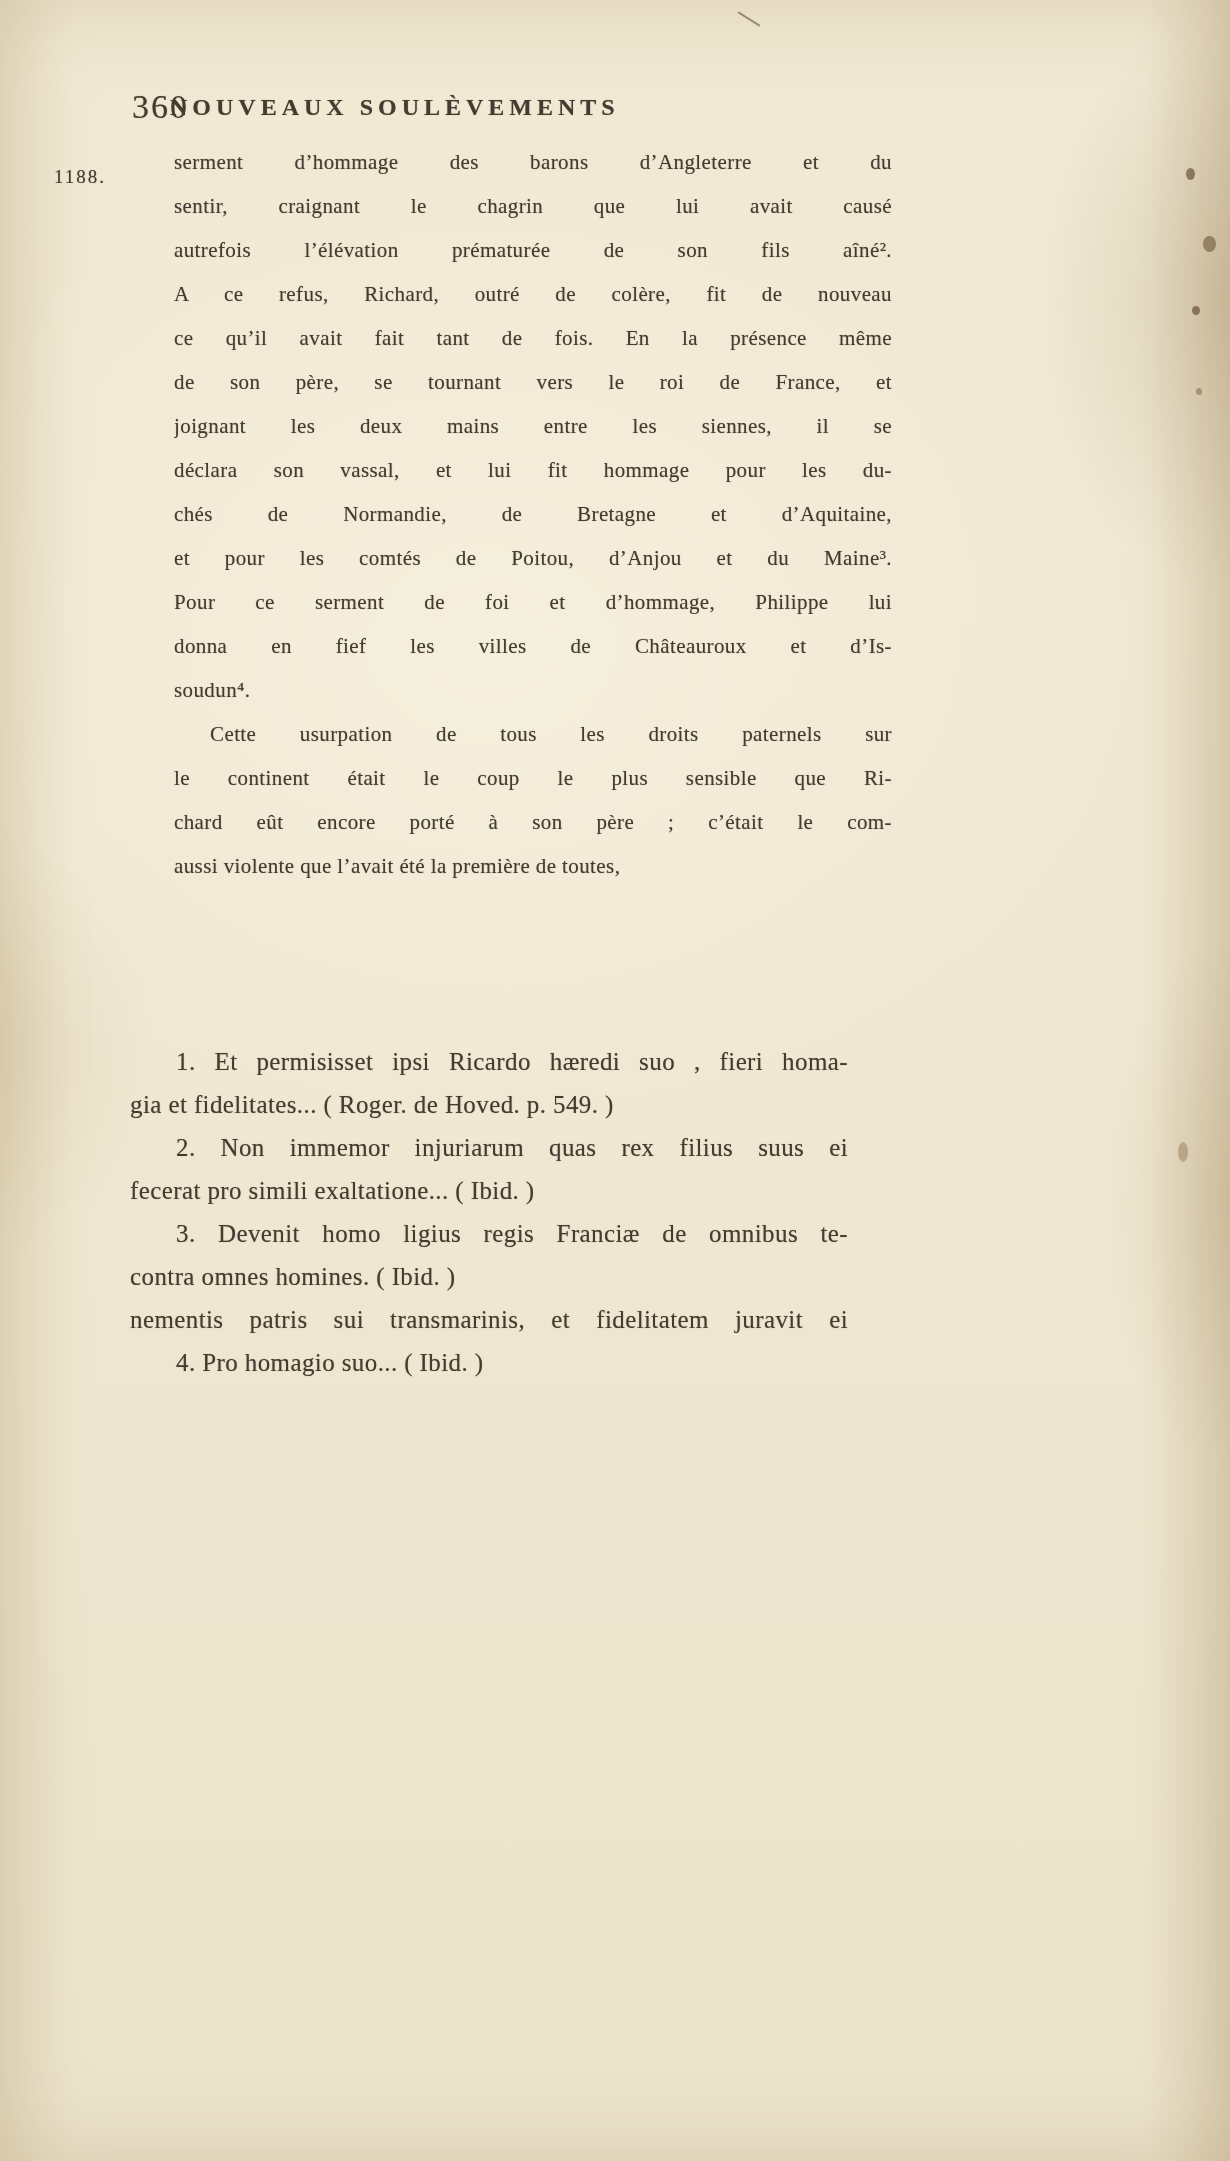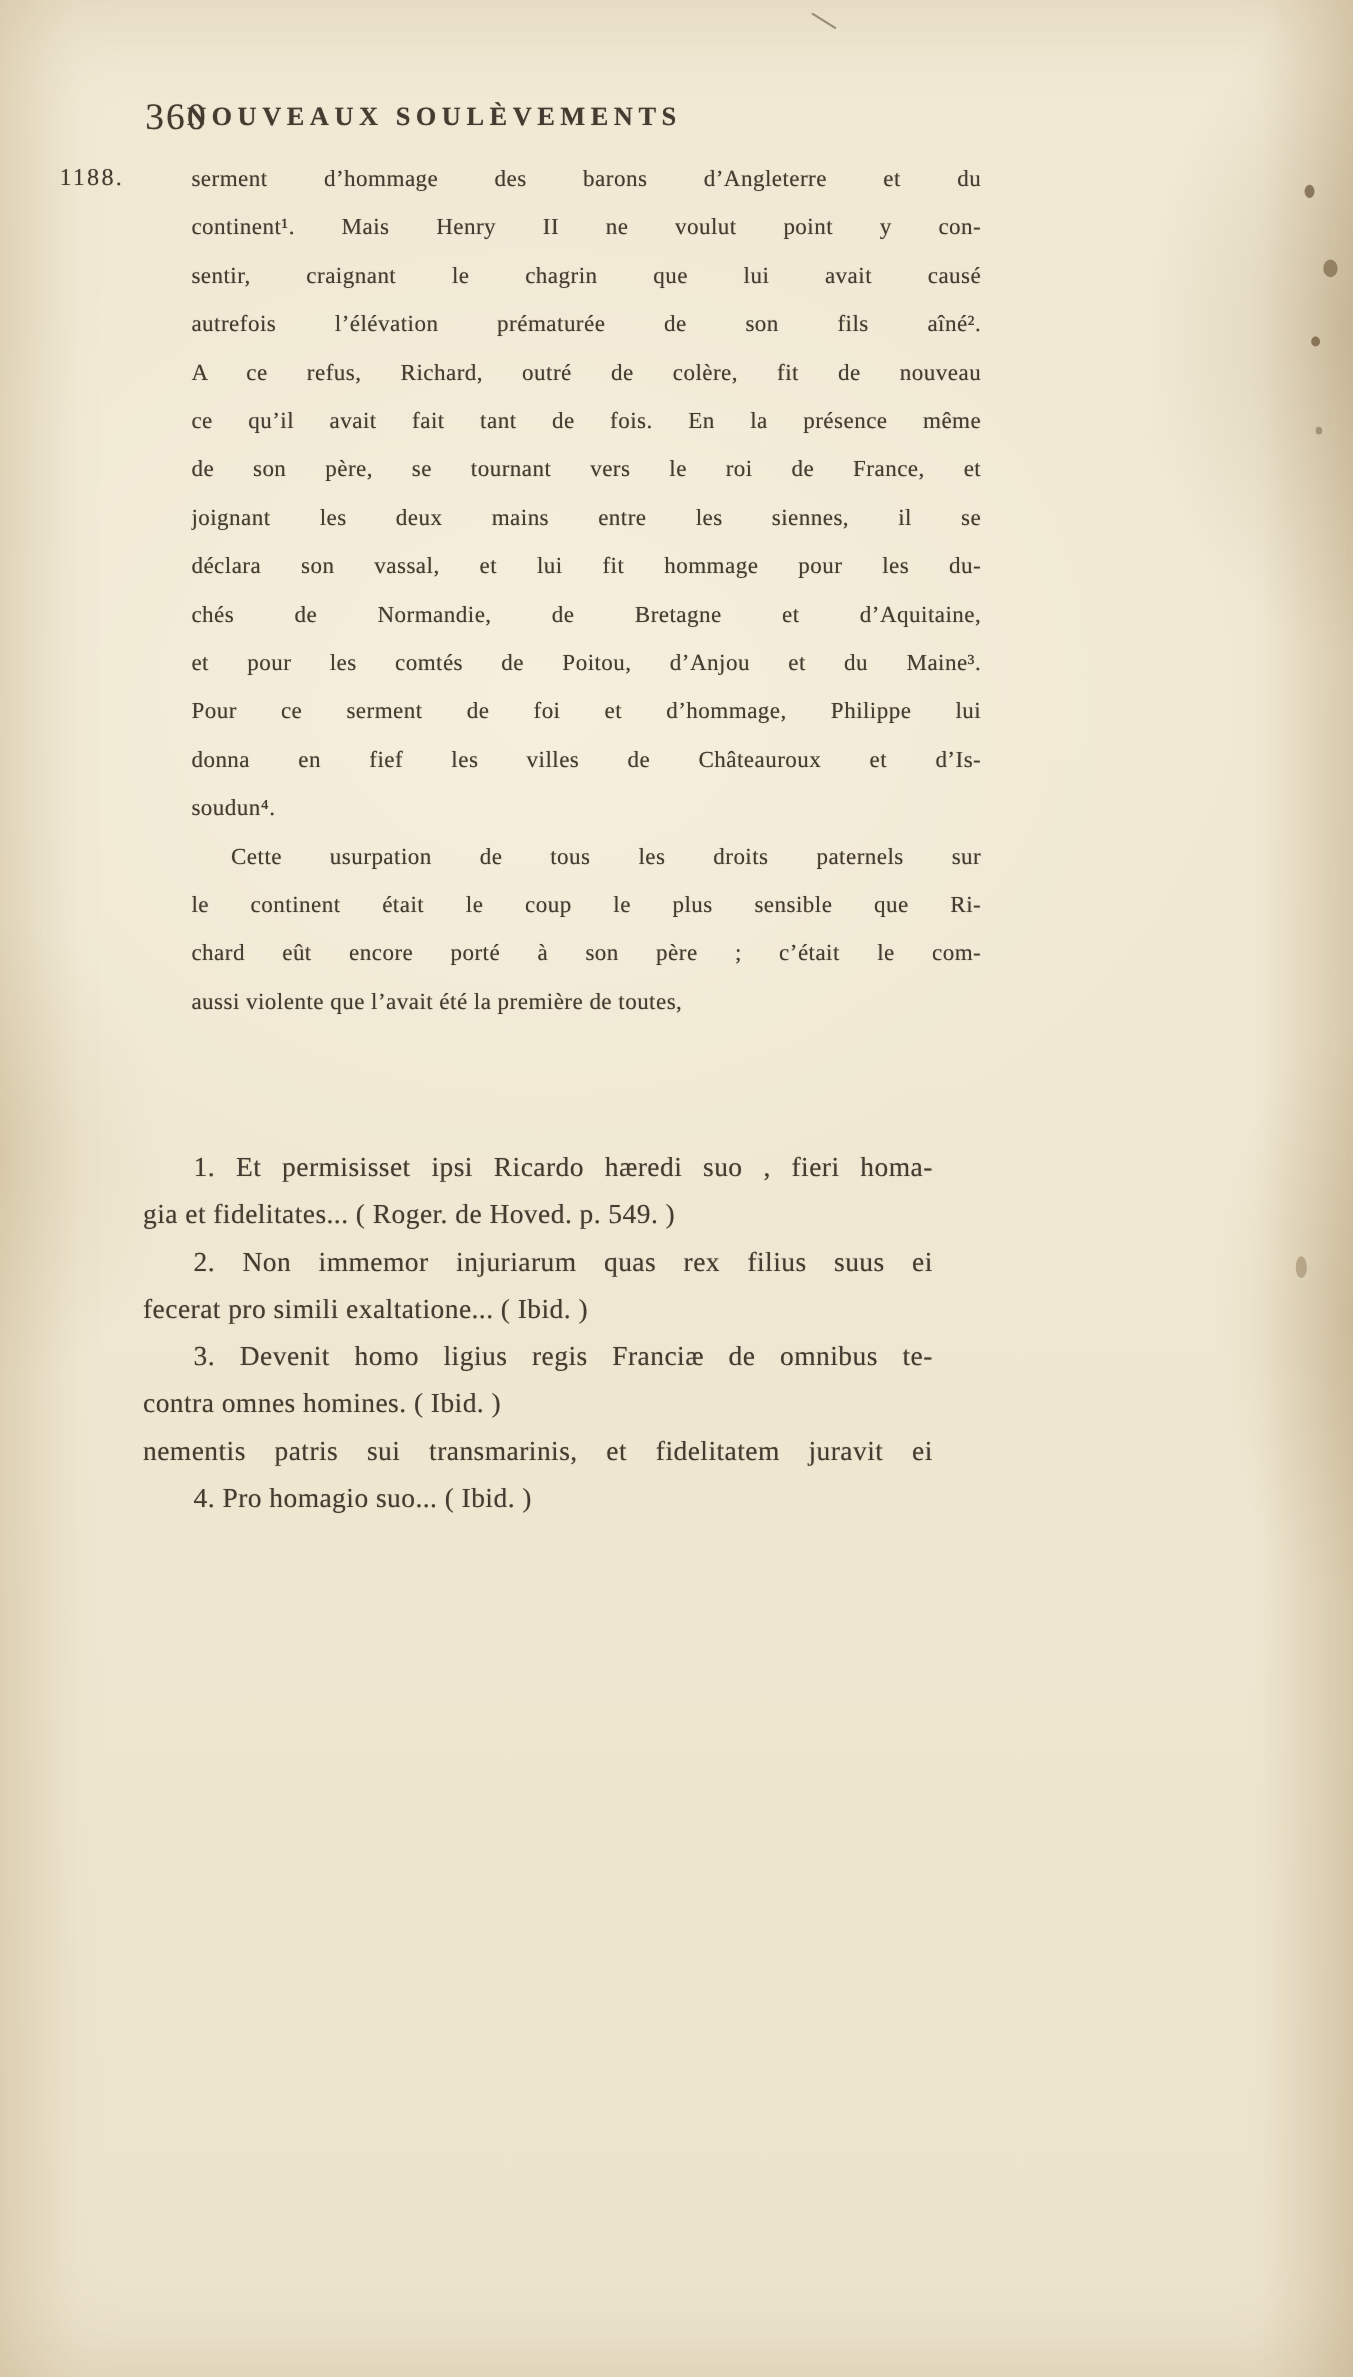--- a/index.html
+++ b/index.html
@@ -29,22 +29,22 @@
     font-size: 34px; letter-spacing: 2px;
   }
   .running-title {
     display: block; text-align: left;
     padding-left: 40px;
     font-size: 24px; font-weight: 700; letter-spacing: 5px;
     padding-top: 8px;
   }
 
   .margin-year {
-    position: absolute; left: 54px; top: 148px;
-    font-size: 22px; letter-spacing: 2px;
+    position: absolute; left: 54px; top: 166px;
+    font-size: 19px; letter-spacing: 2px;
   }
 
   .text-block {
     position: absolute; left: 130px; top: 140px; width: 718px;
     font-size: 21px; line-height: 44px; letter-spacing: 0.4px; margin-left: 44px;
   }
   .line {
     height: 44px; overflow: hidden;
     text-align: justify; text-align-last: justify;
   }
@@ -87,21 +87,20 @@
 
   <div class="header">
     <span class="page-number ink">360</span>
     <span class="running-title ink">NOUVEAUX SOULÈVEMENTS</span>
   </div>
 
   <div class="margin-year ink">1188.</div>
 
   <div class="text-block ink">
     <div class="line">serment d’hommage des barons d’Angleterre et du</div>
-    <div class="line">continent¹. Mais Henry II ne voulut point y con-</div>
     <div class="line">sentir, craignant le chagrin que lui avait causé</div>
     <div class="line">autrefois l’élévation prématurée de son fils aîné².</div>
     <div class="line">A ce refus, Richard, outré de colère, fit de nouveau</div>
     <div class="line">ce qu’il avait fait tant de fois. En la présence même</div>
     <div class="line">de son père, se tournant vers le roi de France, et</div>
     <div class="line">joignant les deux mains entre les siennes, il se</div>
     <div class="line">déclara son vassal, et lui fit hommage pour les du-</div>
     <div class="line">chés de Normandie, de Bretagne et d’Aquitaine,</div>
     <div class="line">et pour les comtés de Poitou, d’Anjou et du Maine³.</div>
     <div class="line">Pour ce serment de foi et d’hommage, Philippe lui</div>

